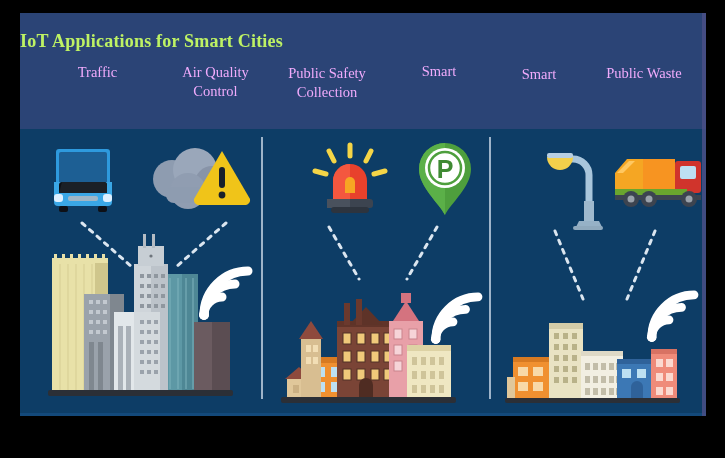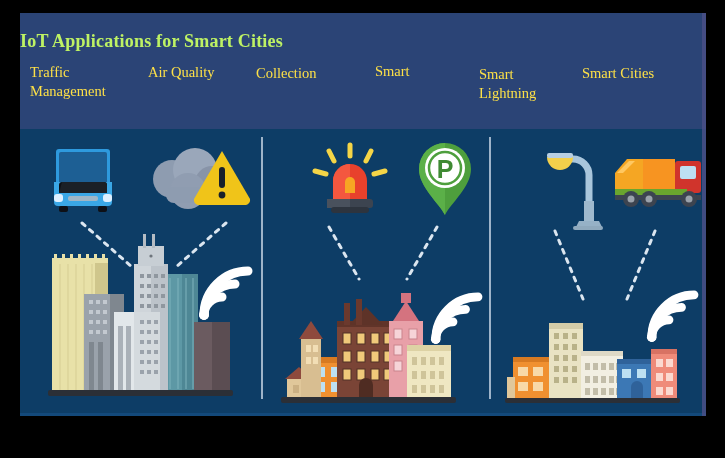--- a/index.html
+++ b/index.html
@@ -20,21 +20,21 @@
   }
 
   
   .header{position:absolute;left:0;top:0;width:100%;height:116px;background:#2b4476;}
   .title{
     position:absolute;left:0;top:18px;width:100%;text-align:left;
     color:#bef264;font-size:18px;font-weight:bold;letter-spacing:.2px;
   }
   .labels{position:absolute;left:0;top:50px;width:100%;height:62px;}
   .lbl{
-    position:absolute;text-align:left;color:#fde047;font-size:14.5px;line-height:19px;
+    position:absolute;text-align:center;color:#f0abfc;font-size:14.5px;line-height:19px;
   }
   .lbl span{display:block;}
 
   
   .divider{position:absolute;top:124px;width:2px;height:262px;background:#b9c9da;opacity:.85;}
 
   
   .panel{position:absolute;top:116px;height:287px;}
 
   .icon{position:absolute;}
@@ -54,37 +54,37 @@
 <body>
 
 <div id="slide">
 
   <div class="header">
     <div class="title">IoT Applications for Smart Cities</div>
 
     <div class="labels">
       <div class="lbl" style="left:10px;top:0;width:135px;">
         <span>Traffic</span>
-        <span>Management</span>
       </div>
       <div class="lbl" style="left:128px;top:0;width:135px;">
         <span>Air Quality</span>
+        <span>Control</span>
       </div>
       <div class="lbl" style="left:236px;top:1px;width:142px;">
+        <span>Public Safety</span>
         <span>Collection</span>
       </div>
       <div class="lbl" style="left:355px;top:-1px;width:128px;">
         <span>Smart</span>
       </div>
       <div class="lbl" style="left:459px;top:2px;width:120px;">
         <span>Smart</span>
-        <span>Lightning</span>
       </div>
       <div class="lbl" style="left:562px;top:1px;width:124px;">
-        <span>Smart Cities</span>
+        <span>Public Waste</span>
       </div>
     </div>
   </div>
 
   <div class="divider" style="left:241px;"></div>
   <div class="divider" style="left:469px;"></div>
 
   <div class="panel" style="left:0;width:241px;">
 
     <div class="icon" style="left:26px;top:17px;">

